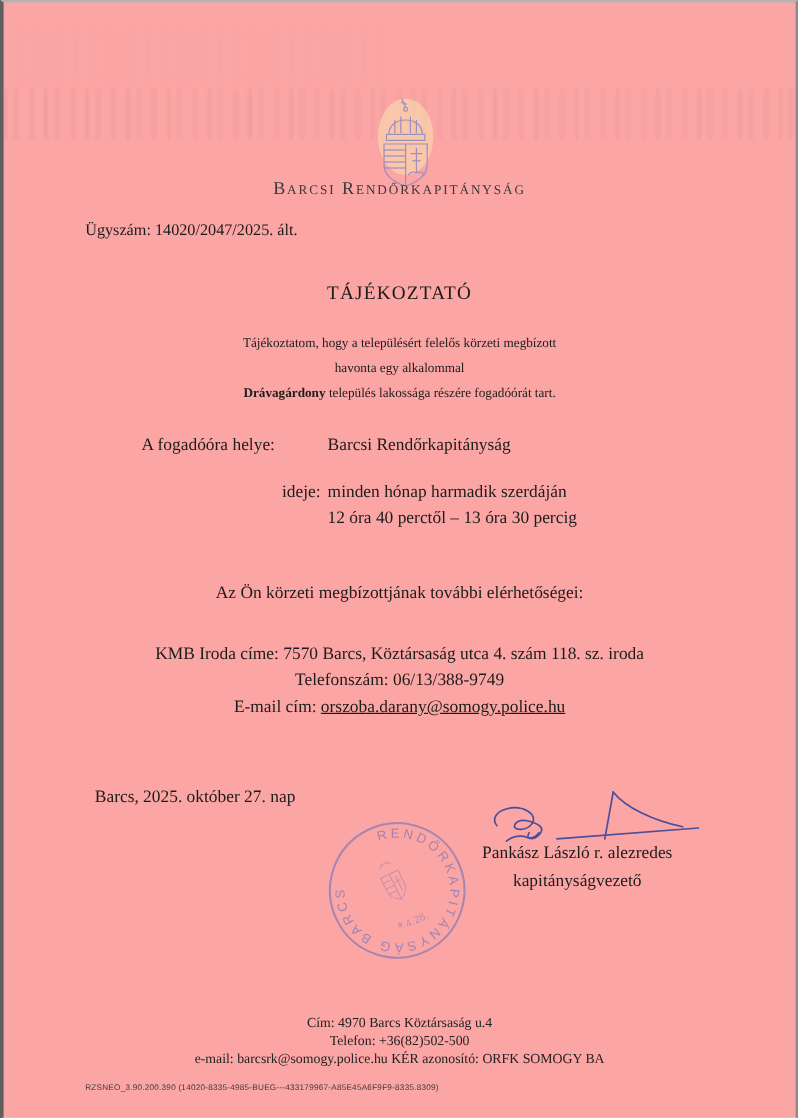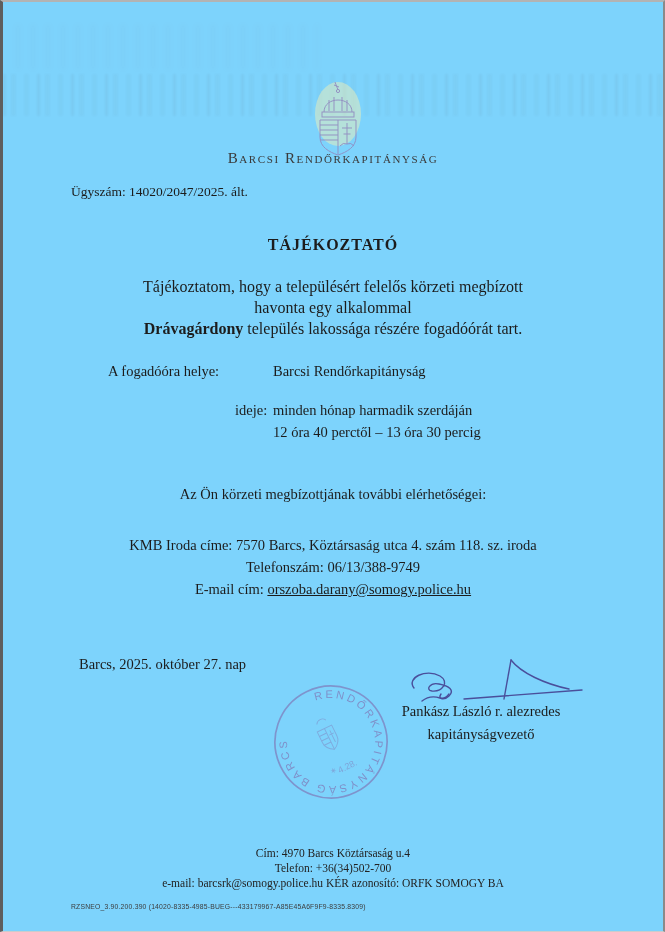--- a/index.html
+++ b/index.html
@@ -1,20 +1,20 @@
 <!DOCTYPE html>
 <html><head>
 <meta charset="utf-8">
 <style>
   * { margin:0; padding:0; box-sizing:border-box; }
   html,body { background:#ffffff; }
   body { font-family:"Liberation Serif", serif; color:#1c1c1c; }
   .page {
     position:relative; width:665px; height:932px; margin:0 auto;
-    background:#7dd3fc; overflow:hidden;
+    background:#fca5a5; overflow:hidden;
     border-top:2px solid #b3b3b3;
     border-left:3px solid #5e5e5e;
     border-right:2px solid #8a8a8a;
     border-bottom:1px solid #cccccc;
   }
   .scan-band {
     position:absolute; left:0; top:72px; width:100%; height:42px;
     background:repeating-linear-gradient(90deg,
       rgba(70,70,70,0.10) 0 3px, rgba(0,0,0,0) 3px 8px,
       rgba(90,90,90,0.07) 8px 13px, rgba(0,0,0,0) 13px 21px,
@@ -23,28 +23,28 @@
   }
   .scan-smudge {
     position:absolute; left:12px; top:22px; width:46%; height:46px;
     background:repeating-linear-gradient(90deg,
       rgba(120,120,120,0.05) 0 6px, rgba(0,0,0,0) 6px 15px);
     opacity:.5; filter:blur(2px);
   }
   .abs { position:absolute; }
   .center-line { position:absolute; left:0; width:100%; text-align:center; }
   .serif-13  { font-size:13.5px; }
-  .serif-14  { font-size:16px; line-height:21px; }
+  .serif-14  { font-size:11px; line-height:21px; }
   .org-name {
     top:148px; font-size:15px; letter-spacing:1.6px;
     font-variant:small-caps; color:#3a3a3a;
   }
   .case-number { left:68px; top:182px; }
   .doc-title {
-    top:234px; font-size:16px; font-weight:bold; letter-spacing:1px;
+    top:234px; font-size:16px; font-weight:normal; letter-spacing:1px;
   }
   .intro { top:274px; }
   .label-col { font-size:14.5px; }
   .contact-heading { top:484px; font-size:14.5px; }
   .contact-line { font-size:14.5px; }
   .email-link { text-decoration:underline; color:#1c1c1c; }
   .trust-line { top:627px; font-size:14.5px; }
   .date-line { left:76px; top:654px; font-size:14.5px; }
   .sig-block { left:388px; width:180px; text-align:center; font-size:14.5px; }
   .stamp-wrap { left:258px; top:670px; width:140px; height:140px; transform:rotate(-26deg); opacity:.85; }
@@ -96,21 +96,21 @@
   <div class="abs case-number serif-13">Ügyszám: 14020/2047/2025. ált.</div>
 
   <div class="center-line doc-title">TÁJÉKOZTATÓ</div>
 
   <div class="center-line intro serif-14">
     <div>Tájékoztatom, hogy a településért felelős körzeti megbízott</div>
     <div>havonta egy alkalommal</div>
     <div><span style="font-weight:bold">Drávagárdony</span><span> település lakossága részére fogadóórát tart.</span></div>
   </div>
 
-  <div class="abs label-col" style="left:105px; top:361px;">A fogadóóra helye:</div>
+  <div class="abs label-col" style="left:115px; top:361px;">A fogadóóra helye:</div>
   <div class="abs label-col" style="left:270px; top:361px;">Barcsi Rendőrkapitányság</div>
 
   <div class="abs label-col" style="left:232px; top:400px;">ideje:</div>
   <div class="abs label-col" style="left:270px; top:400px;">minden hónap harmadik szerdáján</div>
   <div class="abs label-col" style="left:270px; top:422px;">12 óra 40  perctől – 13 óra 30 percig</div>
 
   <div class="center-line contact-heading">Az Ön körzeti megbízottjának további elérhetőségei:</div>
 
   <div class="center-line contact-line" style="top:535px;">KMB Iroda címe: 7570 Barcs, Köztársaság utca 4. szám 118. sz. iroda</div>
   <div class="center-line contact-line" style="top:557px;">Telefonszám: 06/13/388-9749</div>
@@ -152,18 +152,18 @@
         <path d="M113 8 l-7 39"></path>
         <path d="M113 8 c10 13 34 24 58 29"></path>
       </g>
     </svg>
   </div>
 
   <div class="abs sig-block" style="top:701px;">Pankász László r. alezredes</div>
   <div class="abs sig-block" style="top:724px;">kapitányságvezető</div>
 
   <div class="center-line footer-line" style="top:845px;">Cím: 4970 Barcs Köztársaság u.4</div>
-  <div class="center-line footer-line" style="top:860px;">Telefon: +36(34)502-700</div>
+  <div class="center-line footer-line" style="top:860px;">Telefon: +36(82)502-500</div>
   <div class="center-line footer-line" style="top:875px;">e-mail: barcsrk@somogy.police.hu KÉR azonosító: ORFK SOMOGY BA</div>
 
   <div class="abs doc-code">RZSNEO_3.90.200.390 (14020-8335-4985-BUEG---433179967-A85E45A6F9F9-8335.8309)</div>
 
 </div>
 
 </body></html>

